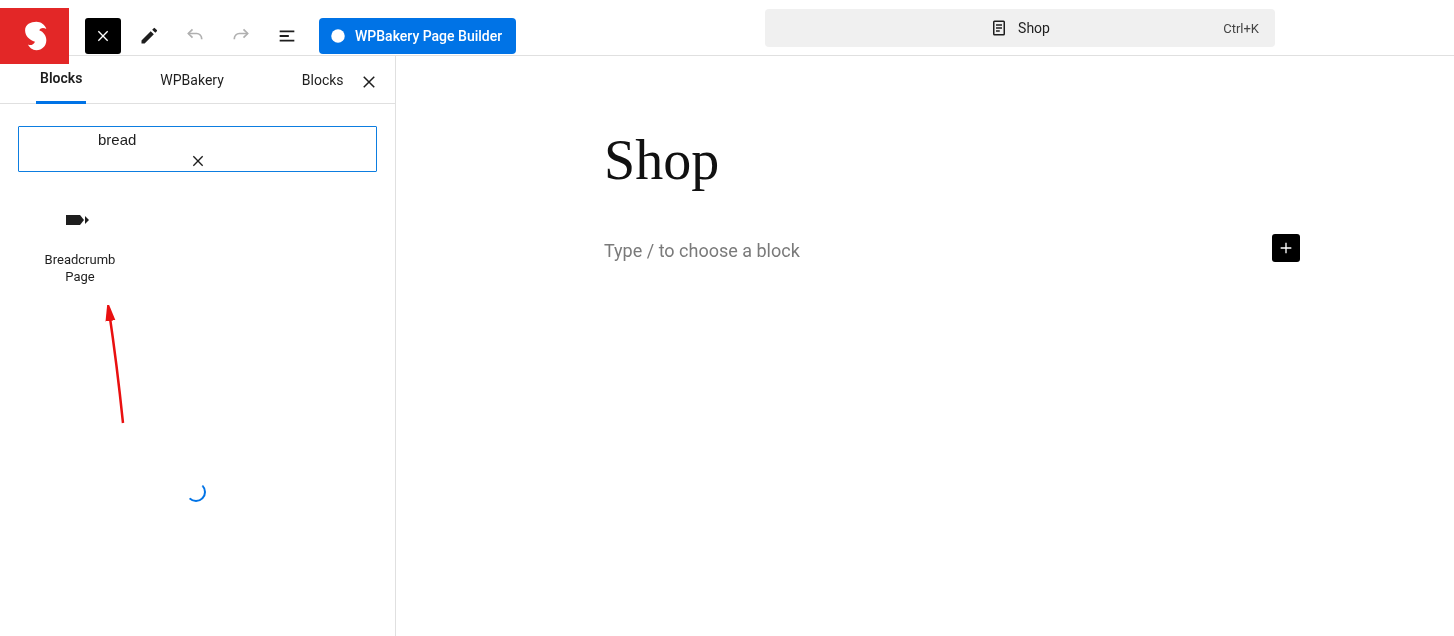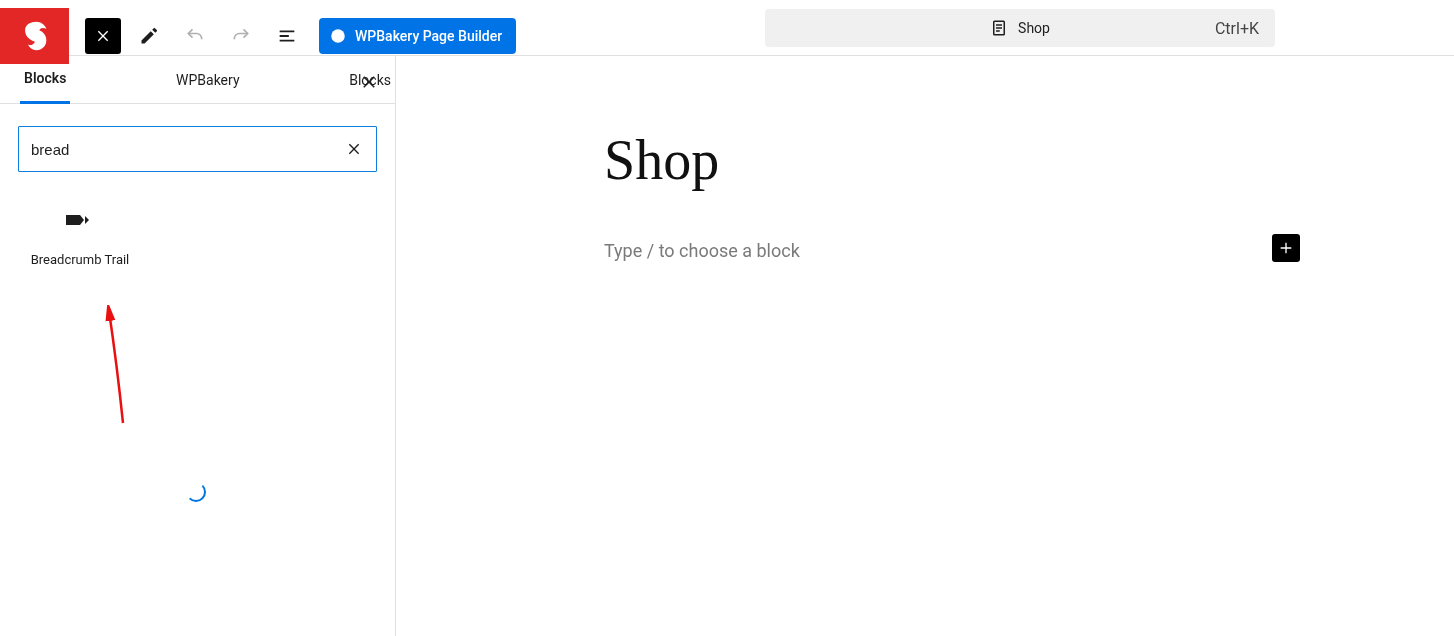--- a/index.html
+++ b/index.html
@@ -79,43 +79,42 @@
     justify-content: center;
     color: #1e1e1e;
     font-size: 14px;
     cursor: pointer;
   }
   .top-search-center { display:flex; align-items:center; gap:10px;}
   .top-search-keys {
     position: absolute;
     right: 16px;
     color: #444;
-    font-size: 16px;
+    font-size: 13px;
     margin-left: 20px;
   }
 
   
   .main {
     display: flex;
     height: calc(636px - 56px);
   }
   .sidebar {
     width: 396px;
     border-right: 1px solid #e0e0e0;
     position: relative;
   }
   .tabs {
     display: flex;
     gap: 0px;
     height: 48px;
     align-items: center;
     border-bottom: 1px solid #e0e0e0;
     position: relative;
-    padding-left: 20px;
-    justify-content: space-between;
+    padding-left: 36px;
   }
   .tab {
     font-size: 14px;
     color: #1e1e1e;
     height: 48px;
     display: flex;
     align-items: center;
     cursor: pointer;
     padding: 0 4px;
   }
@@ -136,20 +135,21 @@
   .search-wrap {
     margin: 22px 18px 0 18px;
   }
   .search-box {
     border: 1.5px solid #0d7de0;
     height: 46px;
     display: flex;
     align-items: center;
     padding: 0 12px;
     border-radius: 1px;
+    flex-direction: column;
   }
   .search-box input {
     flex: 1;
     border: none;
     outline: none;
     font-size: 15px;
     color: #1e1e1e;
     background: transparent;
   }
   .search-clear {
@@ -314,21 +314,21 @@
       </div>
     </div>
 
     <div class="block-result">
       <div class="block-result-icon">
         <svg width="28" height="14" viewBox="0 0 28 14" fill="#1e1e1e">
             <polygon points="0,2 14,2 18,7 14,12 0,12"></polygon>
             <polygon points="19,3 23,7 19,11"></polygon>
           </svg>
       </div>
-      <div class="block-result-label">Breadcrumb Trail</div>
+      <div class="block-result-label">Breadcrumb Page</div>
     </div>
 
     <svg class="arrow-annotation" width="40" height="120" viewBox="0 0 40 120">
       <defs>
           <marker id="ah" markerWidth="8" markerHeight="8" refX="4" refY="2" orient="auto">
             <polygon points="0,0 8,2 0,4" fill="#e91010"></polygon>
           </marker>
         </defs>
       <path d="M28 118 Q 22 60 14 6" stroke="#e91010" stroke-width="2.5" fill="none" marker-end="url(#ah)"></path>
     </svg>

